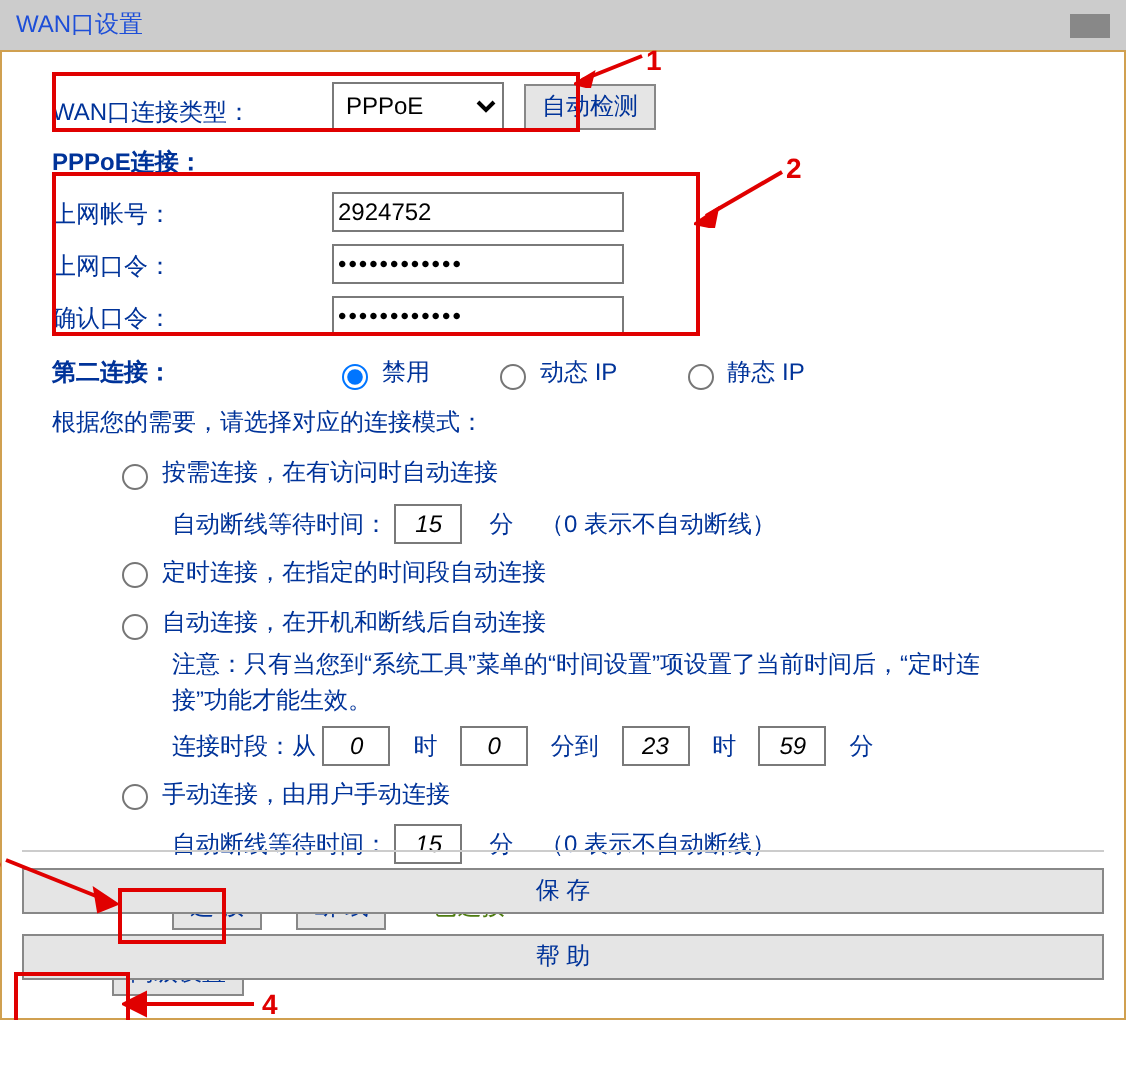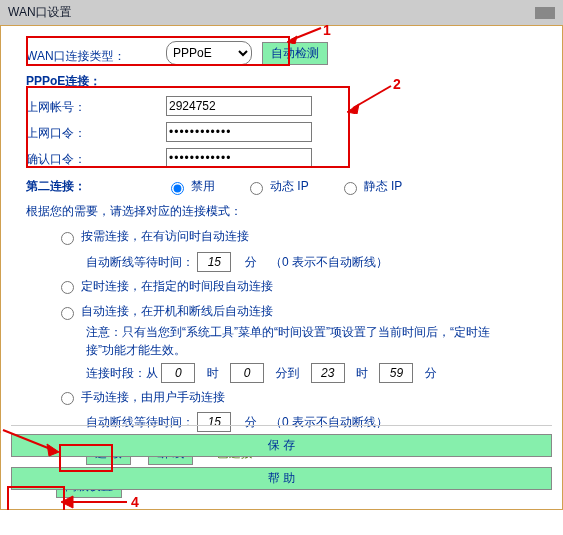--- a/index.html
+++ b/index.html
@@ -8,21 +8,21 @@
     font-size: 12px;
     color: #000;
     background: #fff;
   }
   .window {
     width: 563px;
     box-sizing: border-box;
   }
   .titlebar {
     background: #ccc;
-    color: #0f172a;
+    color: #1d4ed8;
     padding: 4px 8px;
     font-size: 12px;
     display: flex;
     justify-content: space-between;
     align-items: center;
   }
   .titlebar-btn {
     width: 20px;
     height: 12px;
     background: #888;
@@ -52,27 +52,26 @@
   select, input[type=text], input[type=password] {
     font-size: 12px;
     padding: 1px 2px;
     border: 1px solid #7a7a7a;
     background: #fff;
     height: 16px;
     box-sizing: content-box;
   }
   select {
     height: 20px;
-    border-radius: 10px;
   }
   .btn {
     font-size: 12px;
     padding: 2px 8px;
     border: 1px solid #888;
-    background: #86efac;
+    background: #e5e5e5;
     cursor: pointer;
     color: #003399;
   }
   .radio-label { display: inline-flex; align-items: center; gap: 4px; color:#003399;}
   .desc-text { color: #003399; margin: 8px 0; }
   .sub { margin-left: 30px; color: #003399; }
   .note { color: #003399; margin-left: 60px; line-height: 1.5; padding-right:20px; }
   .red-box {
     position: absolute;
     border: 2px solid #e00000;

